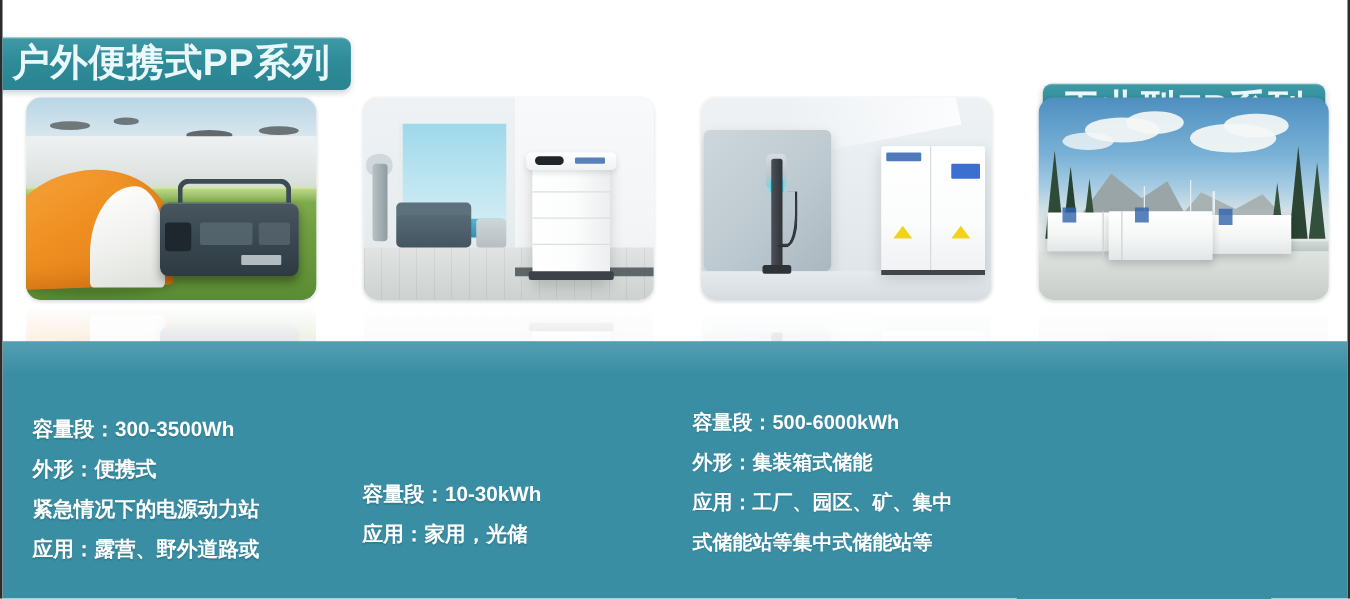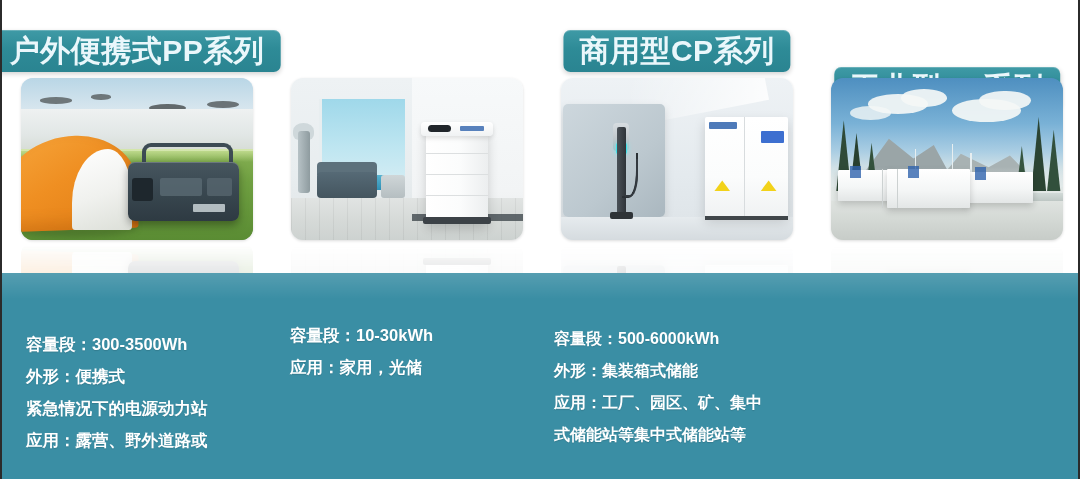--- a/index.html
+++ b/index.html
@@ -250,21 +250,21 @@
     color:#ffffff;
   }
   .spec .line{
     font-size:16.5px;
     font-weight:700;
     line-height:32px;
     white-space:nowrap;
     text-shadow:0 1px 1px rgba(0,0,0,.13);
   }
   .spec.s1{padding-left:24px;}
-  .spec.s2{padding-left:18px;padding-top:46px;}
+  .spec.s2{padding-left:18px;padding-top:107px;}
   .spec.s3{padding-left:12px;padding-top:60px;}
   .spec.s4{padding-left:12px;padding-top:50px;}
   .spec.s4 .line{font-size:16px;}
   .spec.s3 .line{font-size:16px;}
 </style>
 </head>
 <body>
 
 <div class="page">
 
@@ -330,21 +330,20 @@
           <div class="rimg p2">
             <div class="floor"></div>
             <div class="batt"></div>
             <div class="batt-base"></div>
           </div>
         </div>
       </div>
     </div>
 
     <div class="card">
-      <div class="badge w3">商用型CP系列</div>
       <div class="photo-wrap">
         <div class="photo p3">
           <div class="beam"></div>
           <div class="wallL"></div>
           <div class="ground"></div>
           <div class="head"></div>
           <div class="headglow"></div>
           <div class="pole"></div>
           <div class="cable"></div>
           <div class="cable2"></div>

